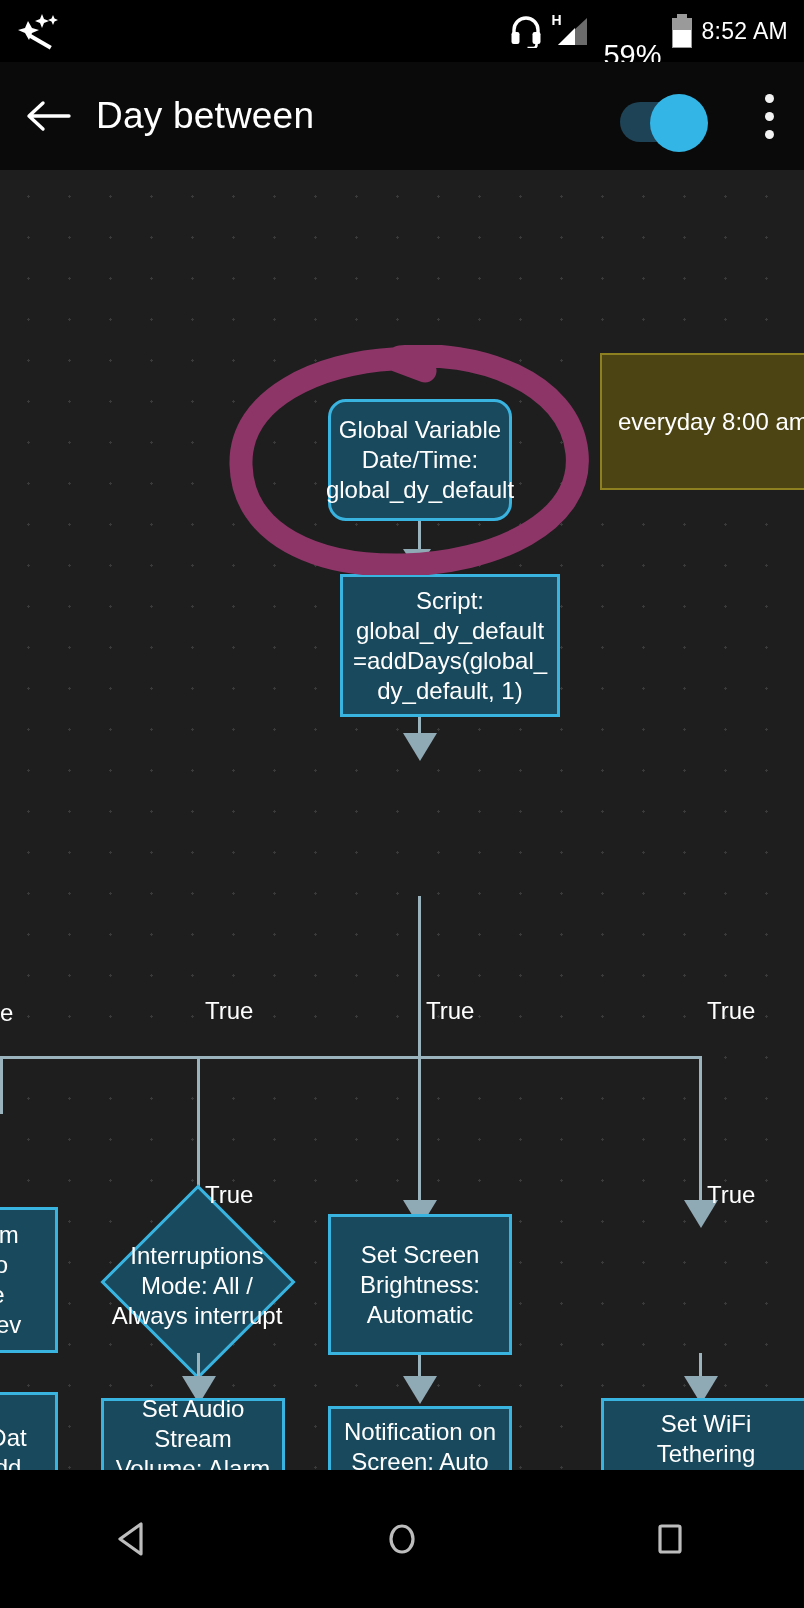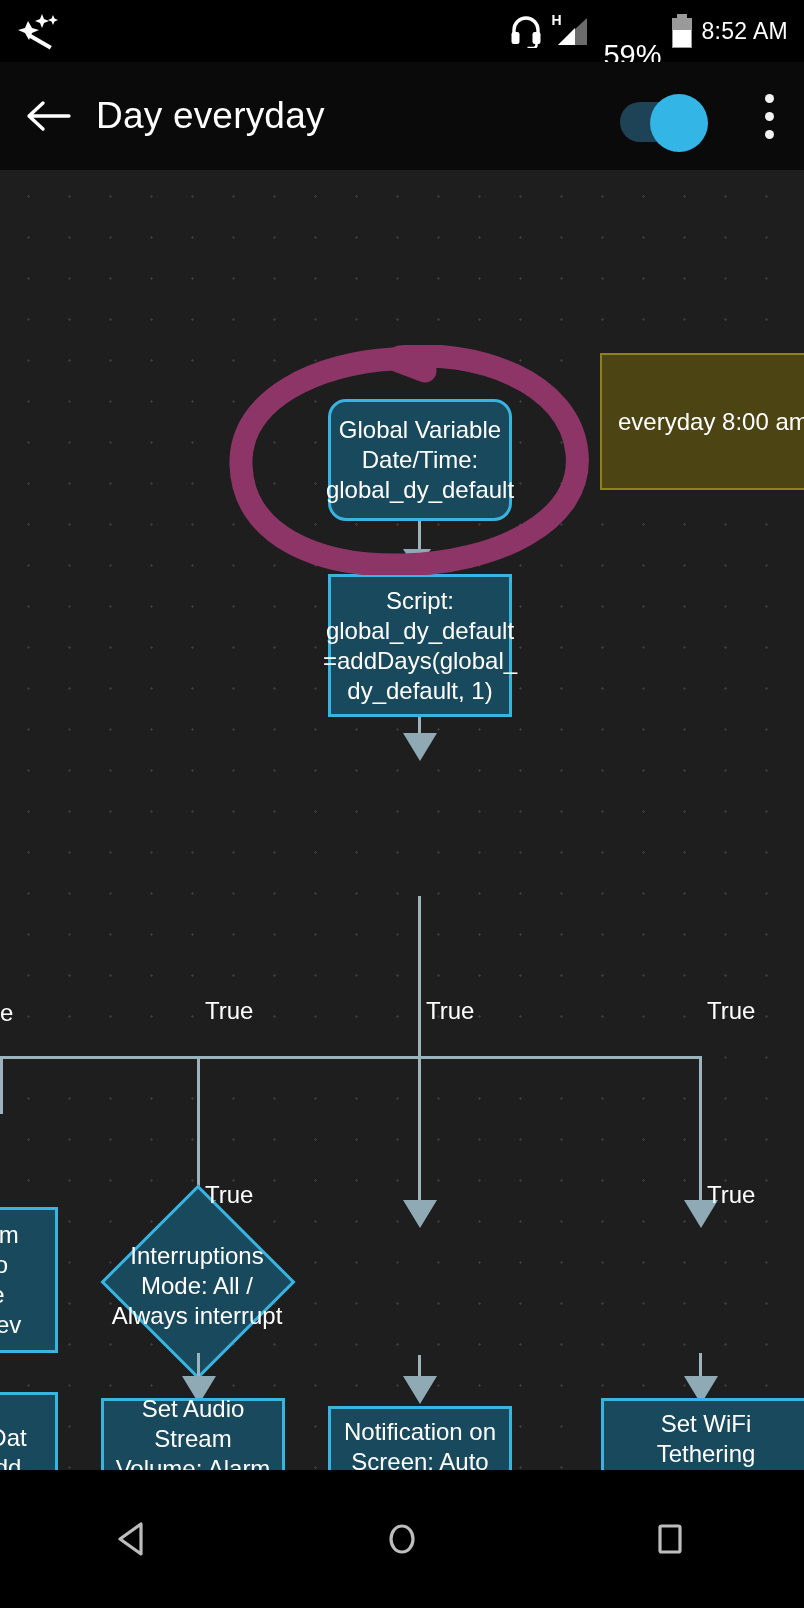--- a/index.html
+++ b/index.html
@@ -157,21 +157,21 @@
       <span class="sb-text">8:52 AM</span>
     </div>
   </div>
 
   <div id="appbar">
     <div id="back-btn">
       <svg viewBox="0 0 46 36">
         <path d="M44 18 H5 M18 5 L4 18 L18 31" fill="none" stroke="#fff" stroke-width="3.4" stroke-linecap="round" stroke-linejoin="round"></path>
       </svg>
     </div>
-    <div id="app-title">Day everyday</div>
+    <div id="app-title">Day between</div>
     <div id="toggle">
       <span class="track"></span>
       <span class="thumb"></span>
     </div>
     <div id="overflow">
       <i></i>
       <i></i>
       <i></i>
     </div>
   </div>
@@ -181,21 +181,21 @@
 
       <div class="note" style="left:600px; top:183px; width:214px; height:137px;">everyday 8:00 am</div>
 
       <div class="node rounded" style="left:328px; top:229px; width:184px; height:122px;">Global Variable
 Date/Time:
 global_dy_default</div>
 
       <div class="vline" style="left:418px; top:351px; height:34px;"></div>
       <div class="arrowhead" style="left:403px; top:379px; border-top-width:22px; border-left-width:14px; border-right-width:14px;"></div>
 
-      <div class="node" style="left:328px; top:404px; width:184px; height:143px;">Script:
+      <div class="node" style="left:340px; top:404px; width:220px; height:143px;">Script:
 global_dy_default
 =addDays(global_
 dy_default, 1)</div>
 
       <div class="vline" style="left:418px; top:547px; height:30px;"></div>
       <div class="arrowhead" style="left:403px; top:563px; "></div>
 
 
       <div class="vline" style="left:418px; top:726px; height:162px;"></div>
 
@@ -220,20 +220,23 @@
 e
 prev</div>
 
       <div class="diamond-wrap" style="left:101px; top:1043px; width:192px; height:146px;">
         <div class="diamond-shape" style="left:28px; top:0px; width:138px; height:138px;"></div>
         <div class="diamond-label" style="width:200px; left:-4px;">Interruptions
 Mode: All /
 Always interrupt</div>
       </div>
 
+      <div class="node" style="left:328px; top:1044px; width:184px; height:141px;">Set Screen
+Brightness:
+Automatic</div>
 
 
       <div class="vline" style="left:197px; top:1183px; height:30px;"></div>
       <div class="arrowhead" style="left:182px; top:1206px;"></div>
       <div class="edge-label" style="left:205px; top:1010px; top:1012px;">True</div>
 
       <div class="vline" style="left:418px; top:1185px; height:30px;"></div>
       <div class="arrowhead" style="left:403px; top:1206px;"></div>
 
       <div class="vline" style="left:699px; top:1183px; height:30px;"></div>

